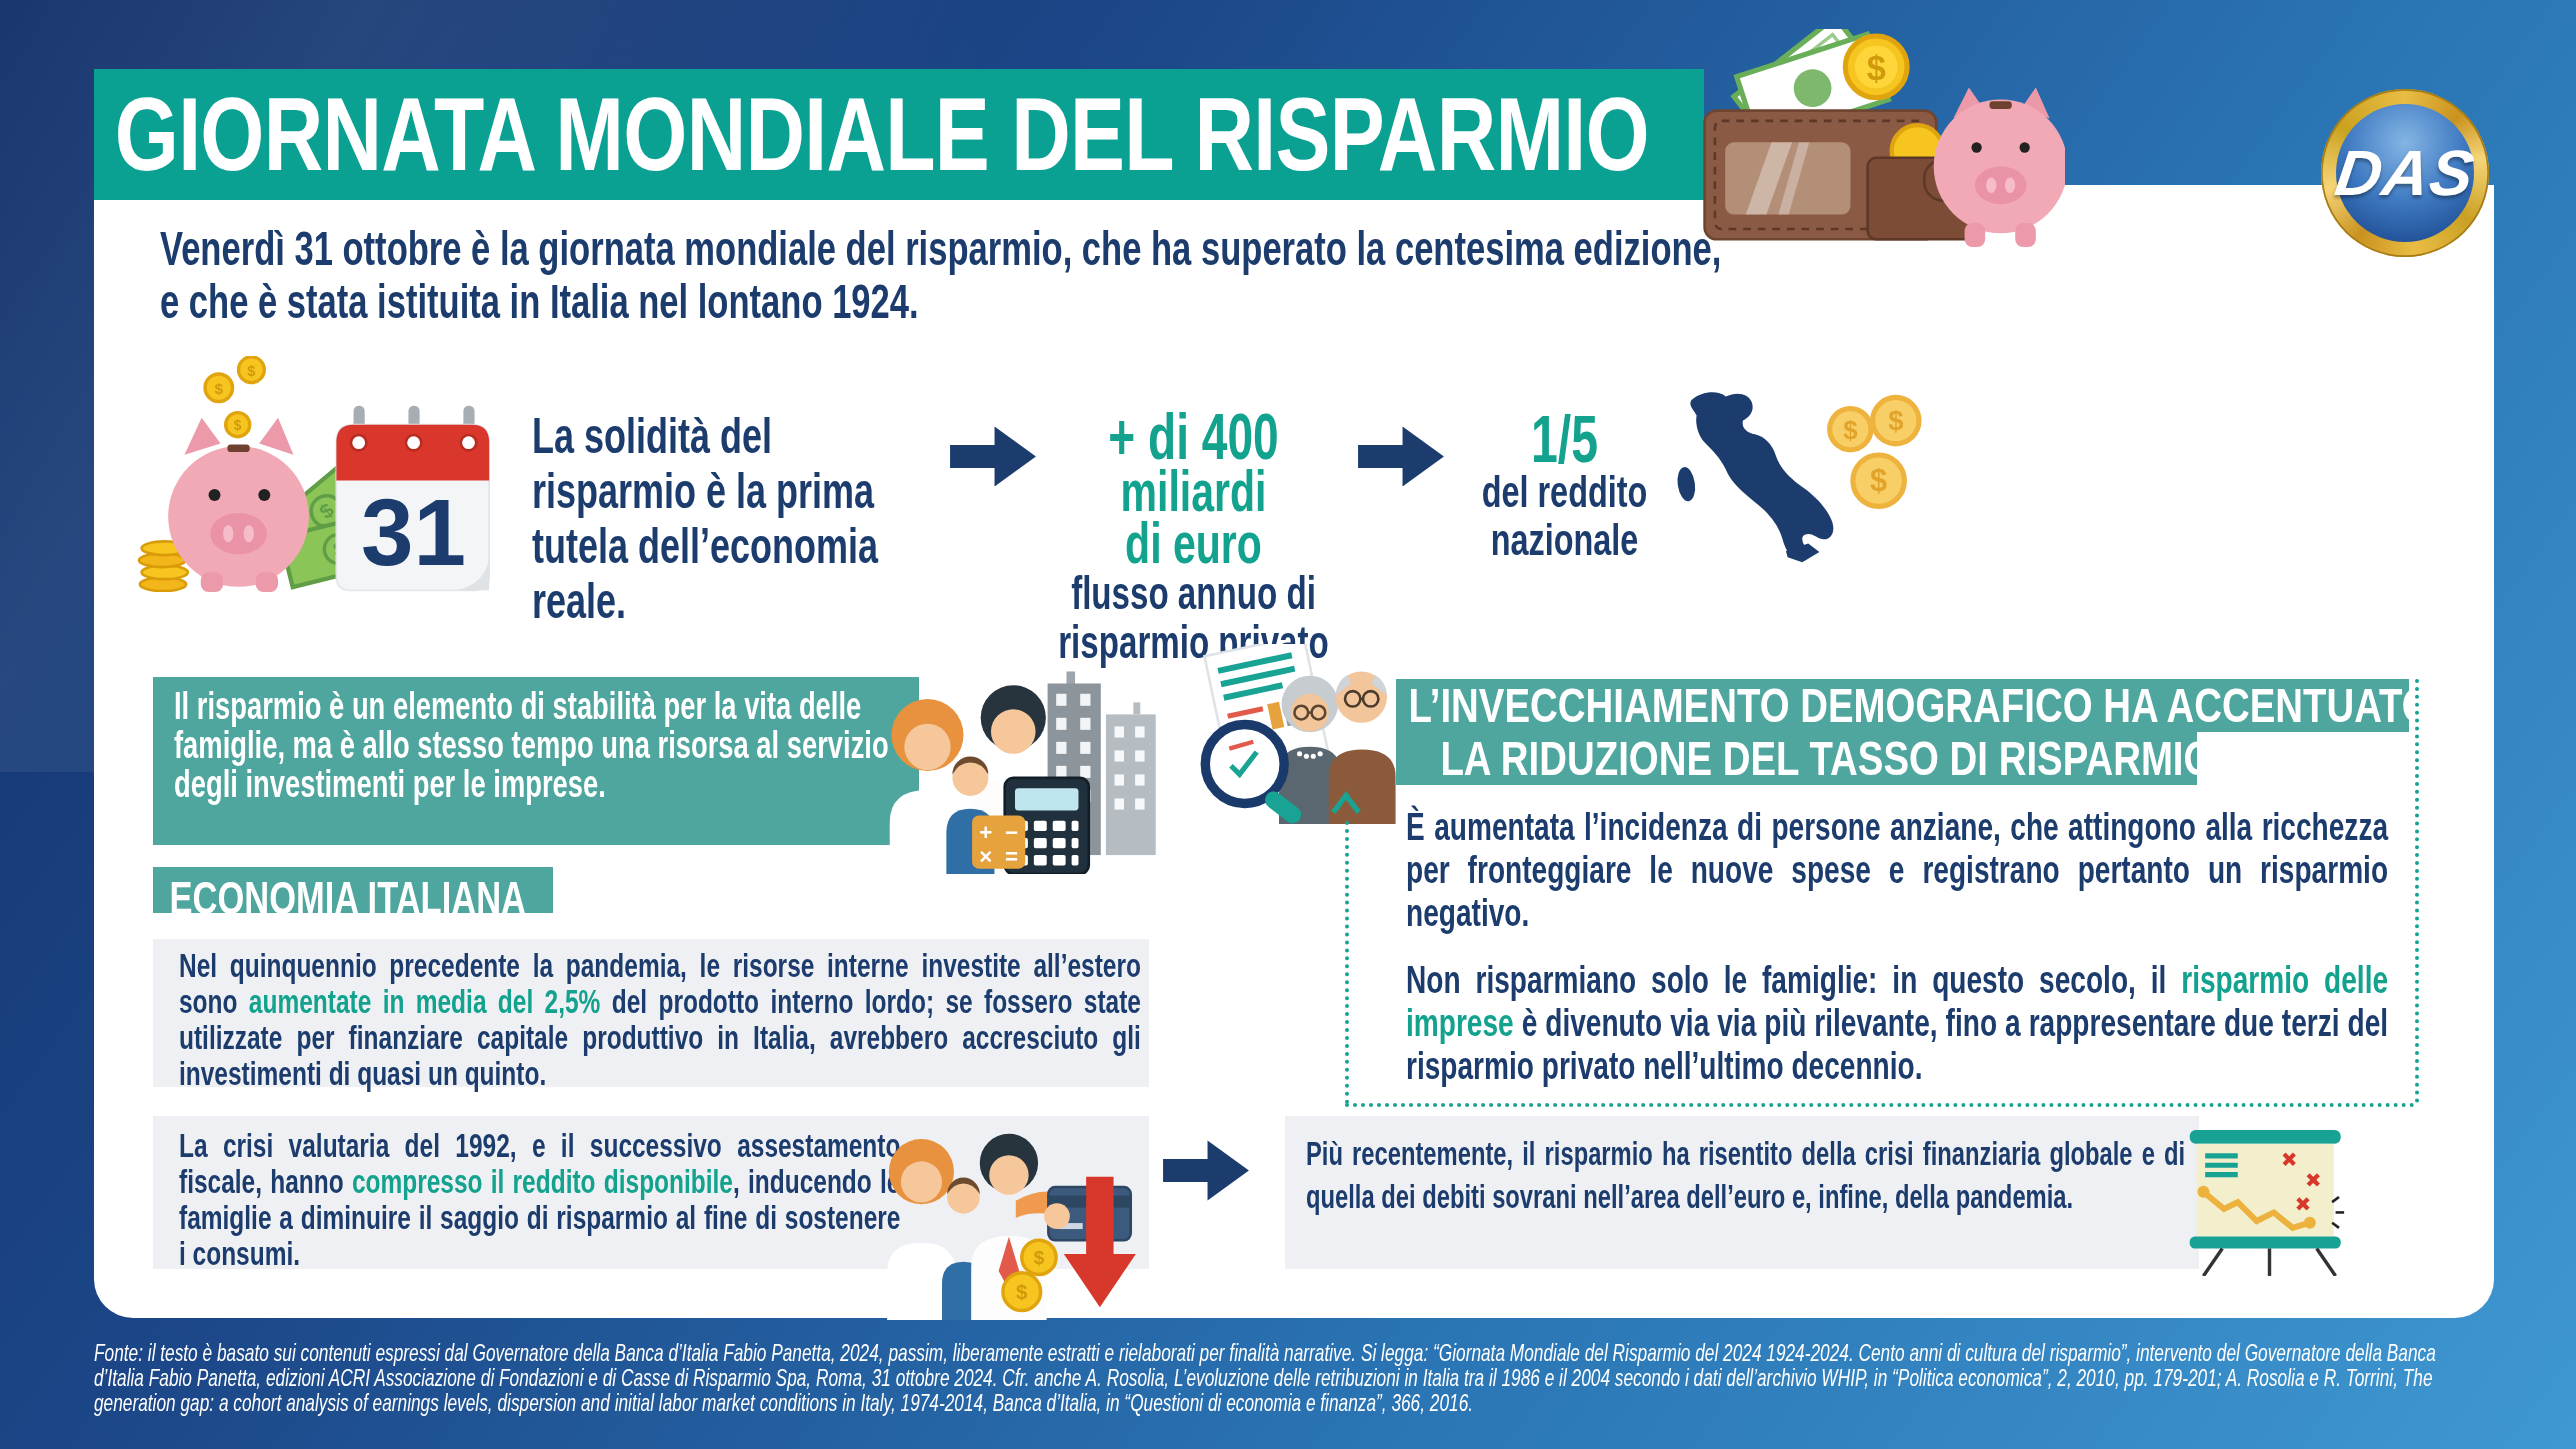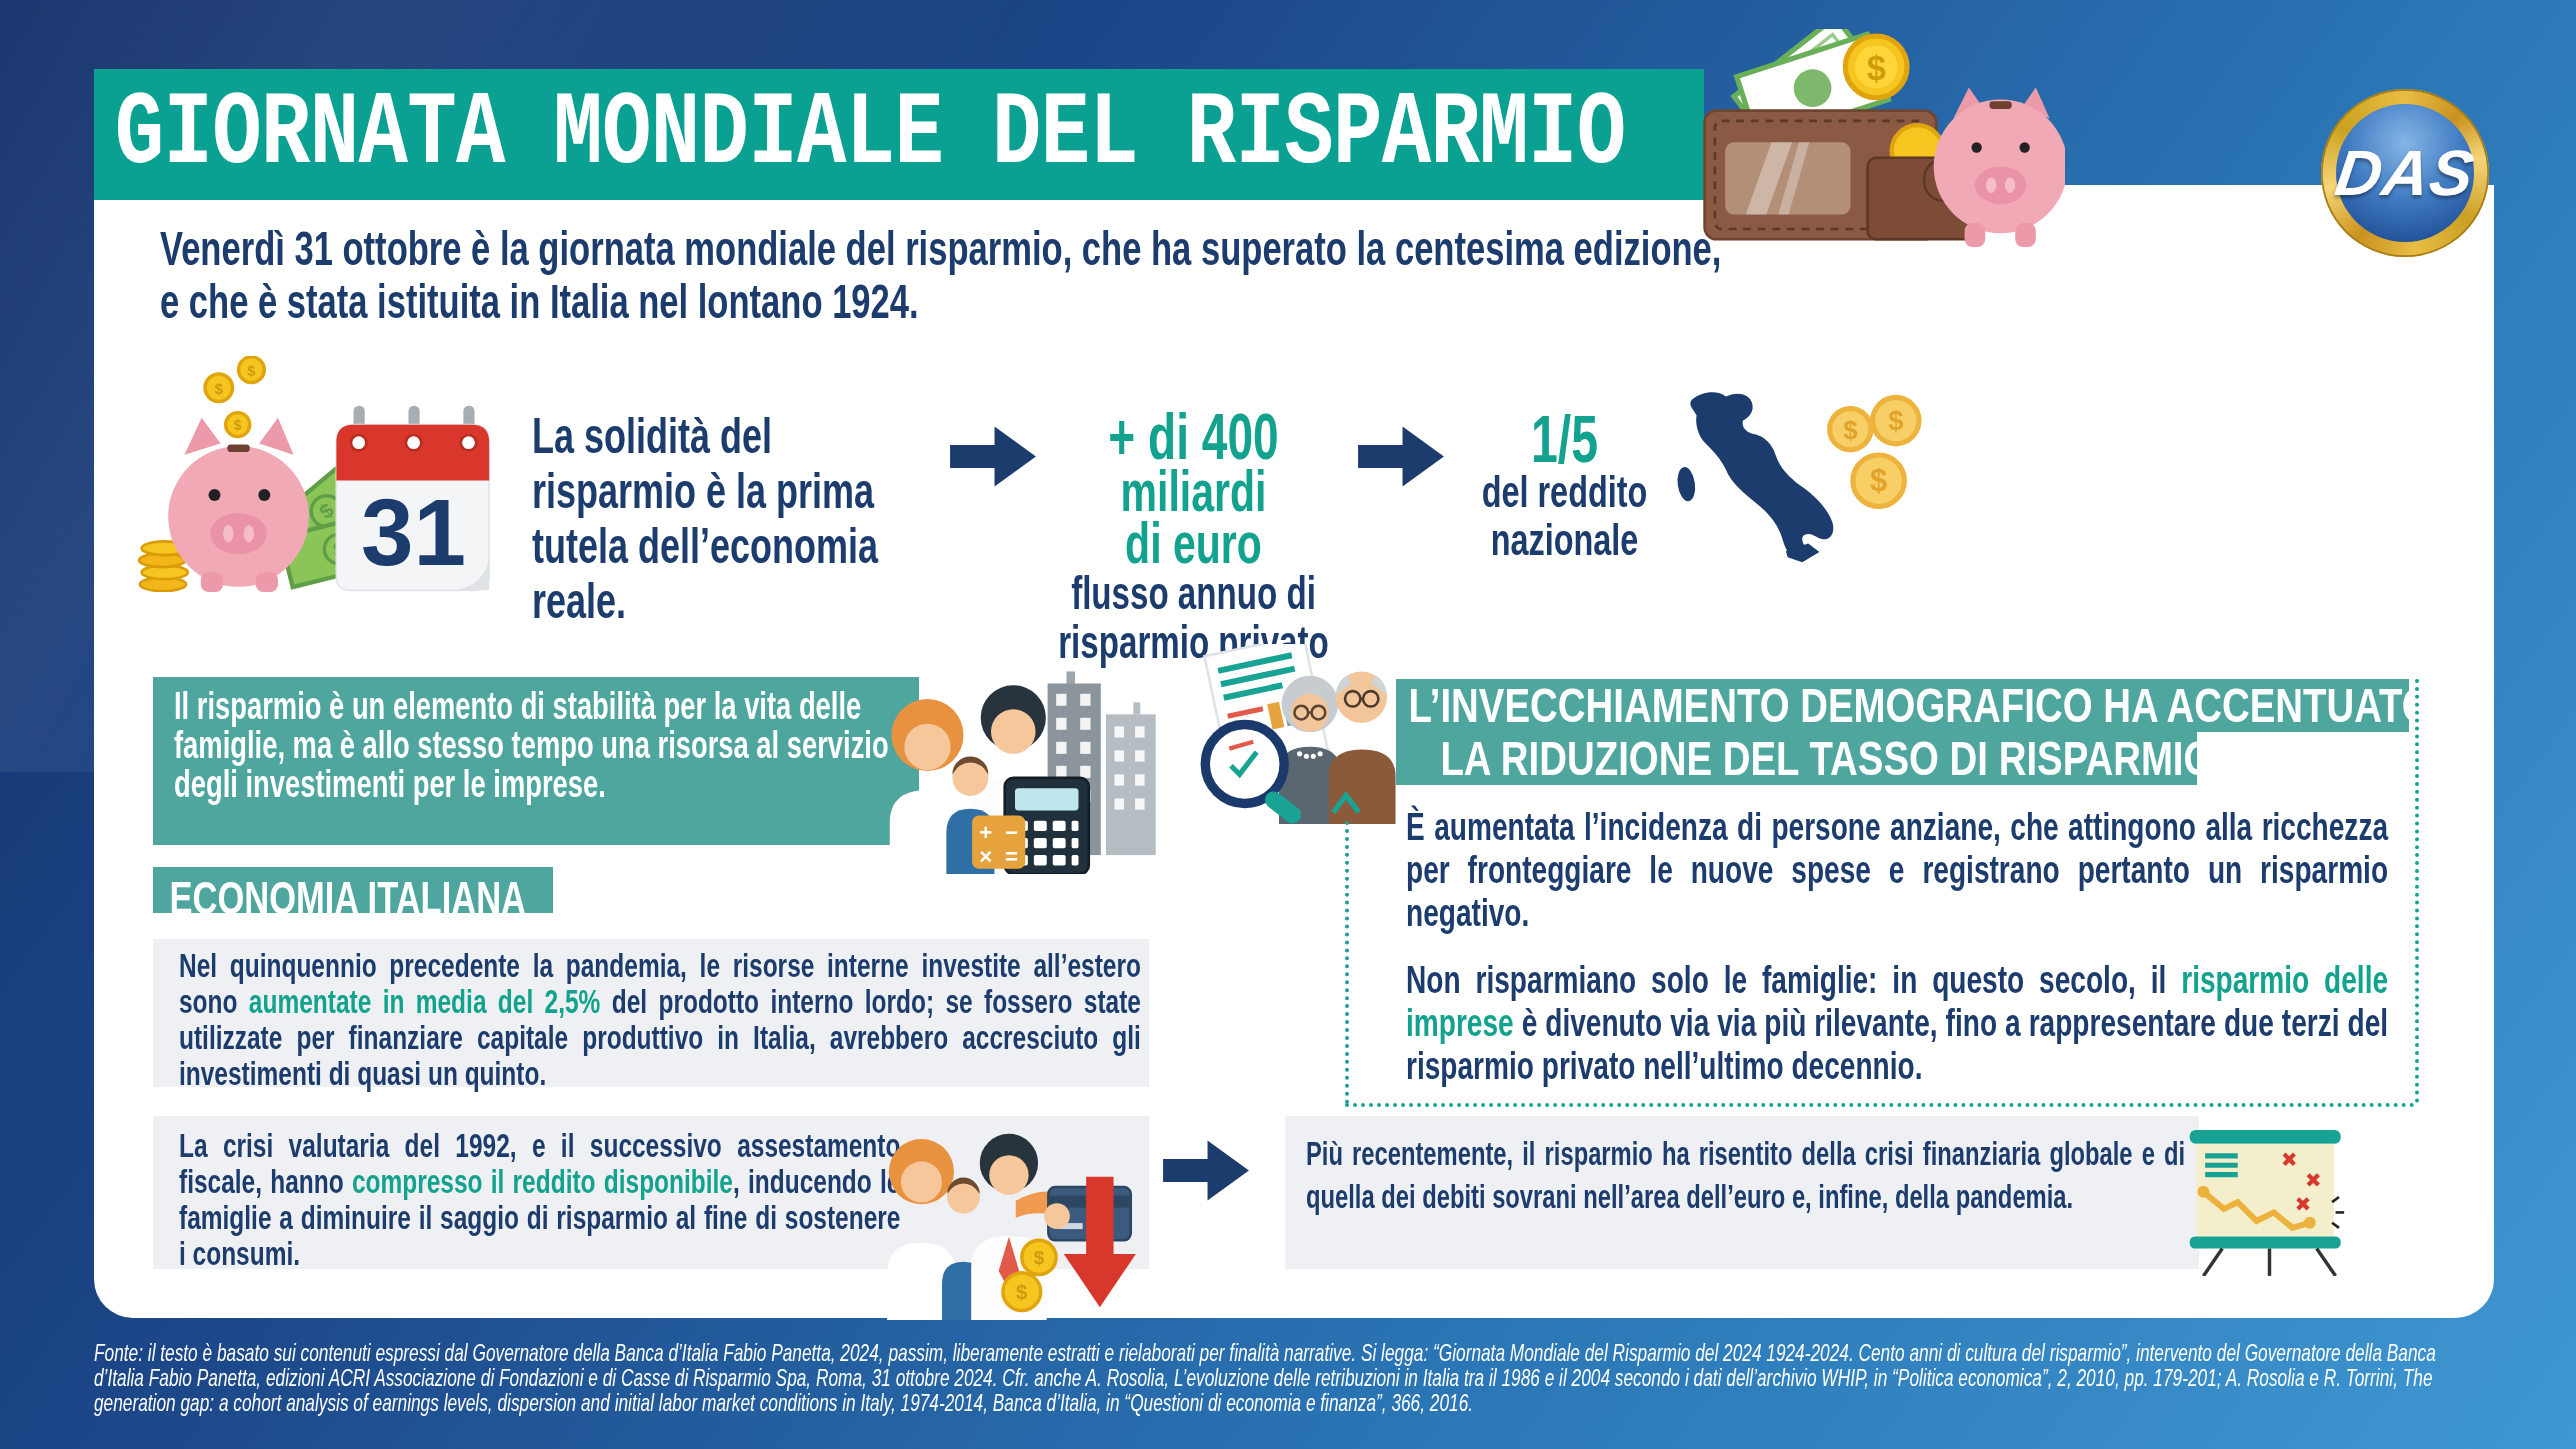--- a/index.html
+++ b/index.html
@@ -2,21 +2,21 @@
 <html style="font-size:13.7px"><head>
 <meta charset="utf-8">
 <style>
   html,body{margin:0;padding:0;background:#0e2a5c;}
   #page{position:relative;width:2576px;height:1449px;overflow:hidden;
         font-family:"Liberation Sans",sans-serif;
         background:linear-gradient(126deg,#13306a 0%,#1c4788 32%,#2a74b4 66%,#3f98d2 100%);}
   .abs{position:absolute;}
   .streak{position:absolute;background:linear-gradient(118deg,rgba(255,255,255,0) 0%,rgba(255,255,255,.07) 35%,rgba(255,255,255,0) 70%);}
   .card{position:absolute;left:94px;top:185px;width:2400px;height:1133px;background:#ffffff;border-radius:0 0 39px 39px;}
-  .banner-main{position:absolute;left:94px;top:69px;width:1610px;height:131px;background:#0aa192;font-family:Liberation Mono, monospace;}
+  .banner-main{position:absolute;left:94px;top:69px;width:1610px;height:131px;background:#0aa192;}
   .title{display:block;padding-left:26px;font-weight:bold;font-size:103px;line-height:131px;color:#ffffff;
          white-space:nowrap;transform:scaleX(.8);transform-origin:0 0;letter-spacing:-0.9px;}
   .cond{transform:scaleX(.72);transform-origin:0 0;}
   .cond75{transform:scaleX(.75);transform-origin:0 0;}
   .cond80{transform:scaleX(.8);transform-origin:0 0;}
   .ccenter{transform:scaleX(.72);transform-origin:50% 0;text-align:center;}
   .navy{color:#1c3c6e;}
   .teal-t{color:#12a28e;}
   .b{font-weight:bold;}
   .just{text-align:justify;}

